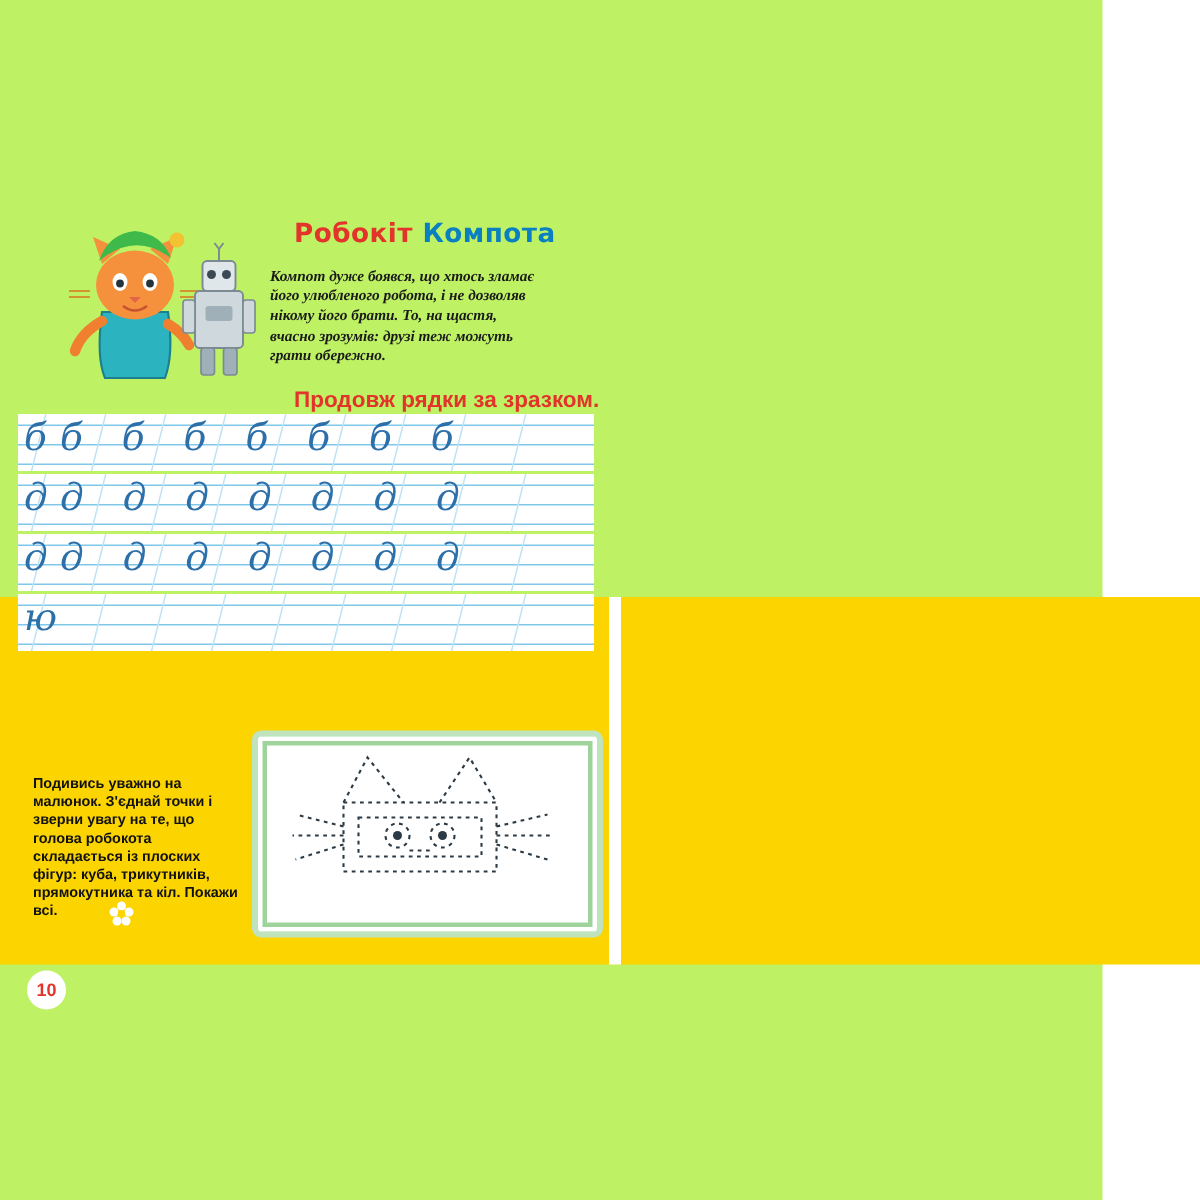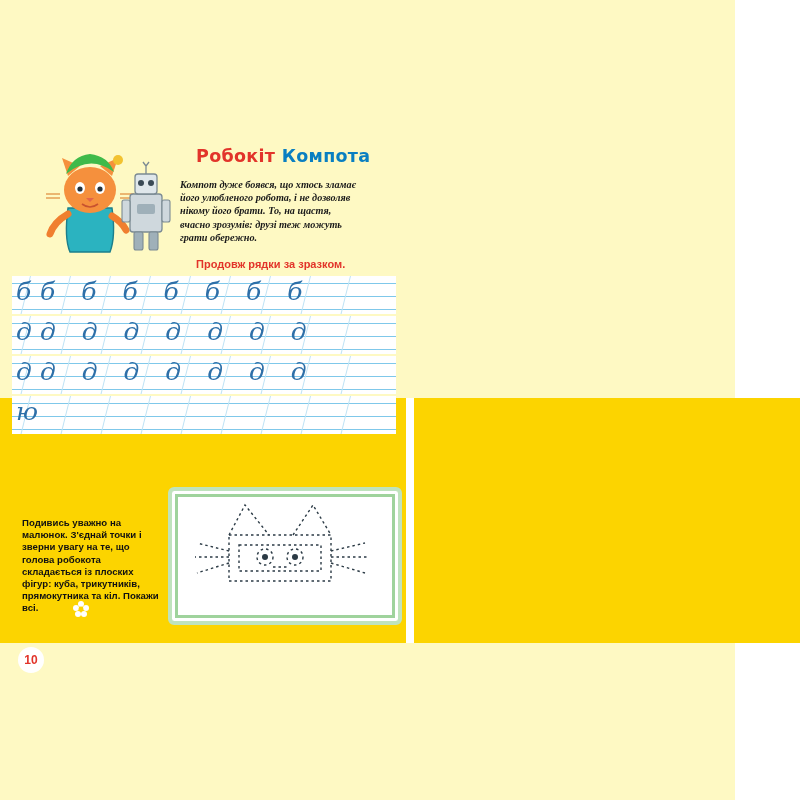--- a/index.html
+++ b/index.html
@@ -13,21 +13,21 @@
     font-family: "Liberation Sans", sans-serif;
     position: relative;
     overflow: hidden;
   }
   .spread {
     position: absolute;
     left: 0;
     top: 0;
     width: 735px;
     height: 800px;
-    background: #fef9c3;
+    background: #bef264;
   }
   
   .yellow-band {
     position: absolute;
     left: 0;
     top: 398px;
     width: 800px;
     height: 245px;
     background: #fcd400;
   }
@@ -70,21 +70,21 @@
     line-height: 13.2px;
     color: #1a1a1a;
     text-align: left;
   }
   .intro-left { left: 180px; top: 178px; width: 182px; font-weight: bold; }
 
   .instruction {
     position: absolute;
     color: #e2342a;
     font-weight: bold;
-    font-size: 11px;
+    font-size: 15px;
     font-family: "Liberation Sans", sans-serif;
   }
   .ins-left { left: 196px; top: 258px; }
 
   
   .rows {
     position: absolute;
   }
   .rows-left { left: 12px; top: 276px; width: 384px; }
 

